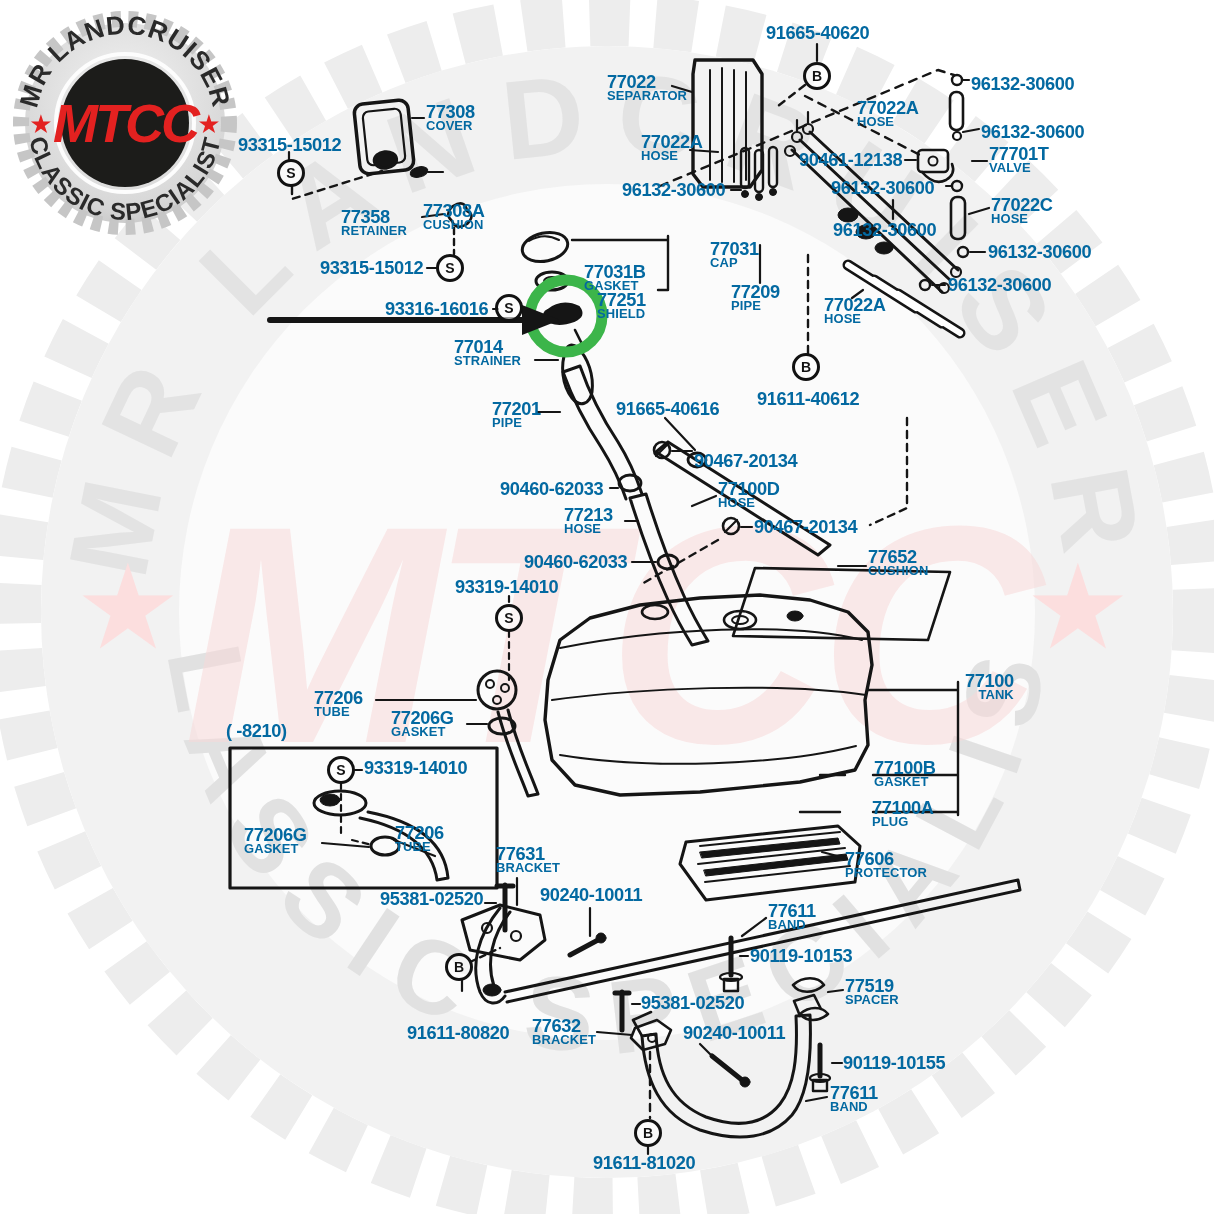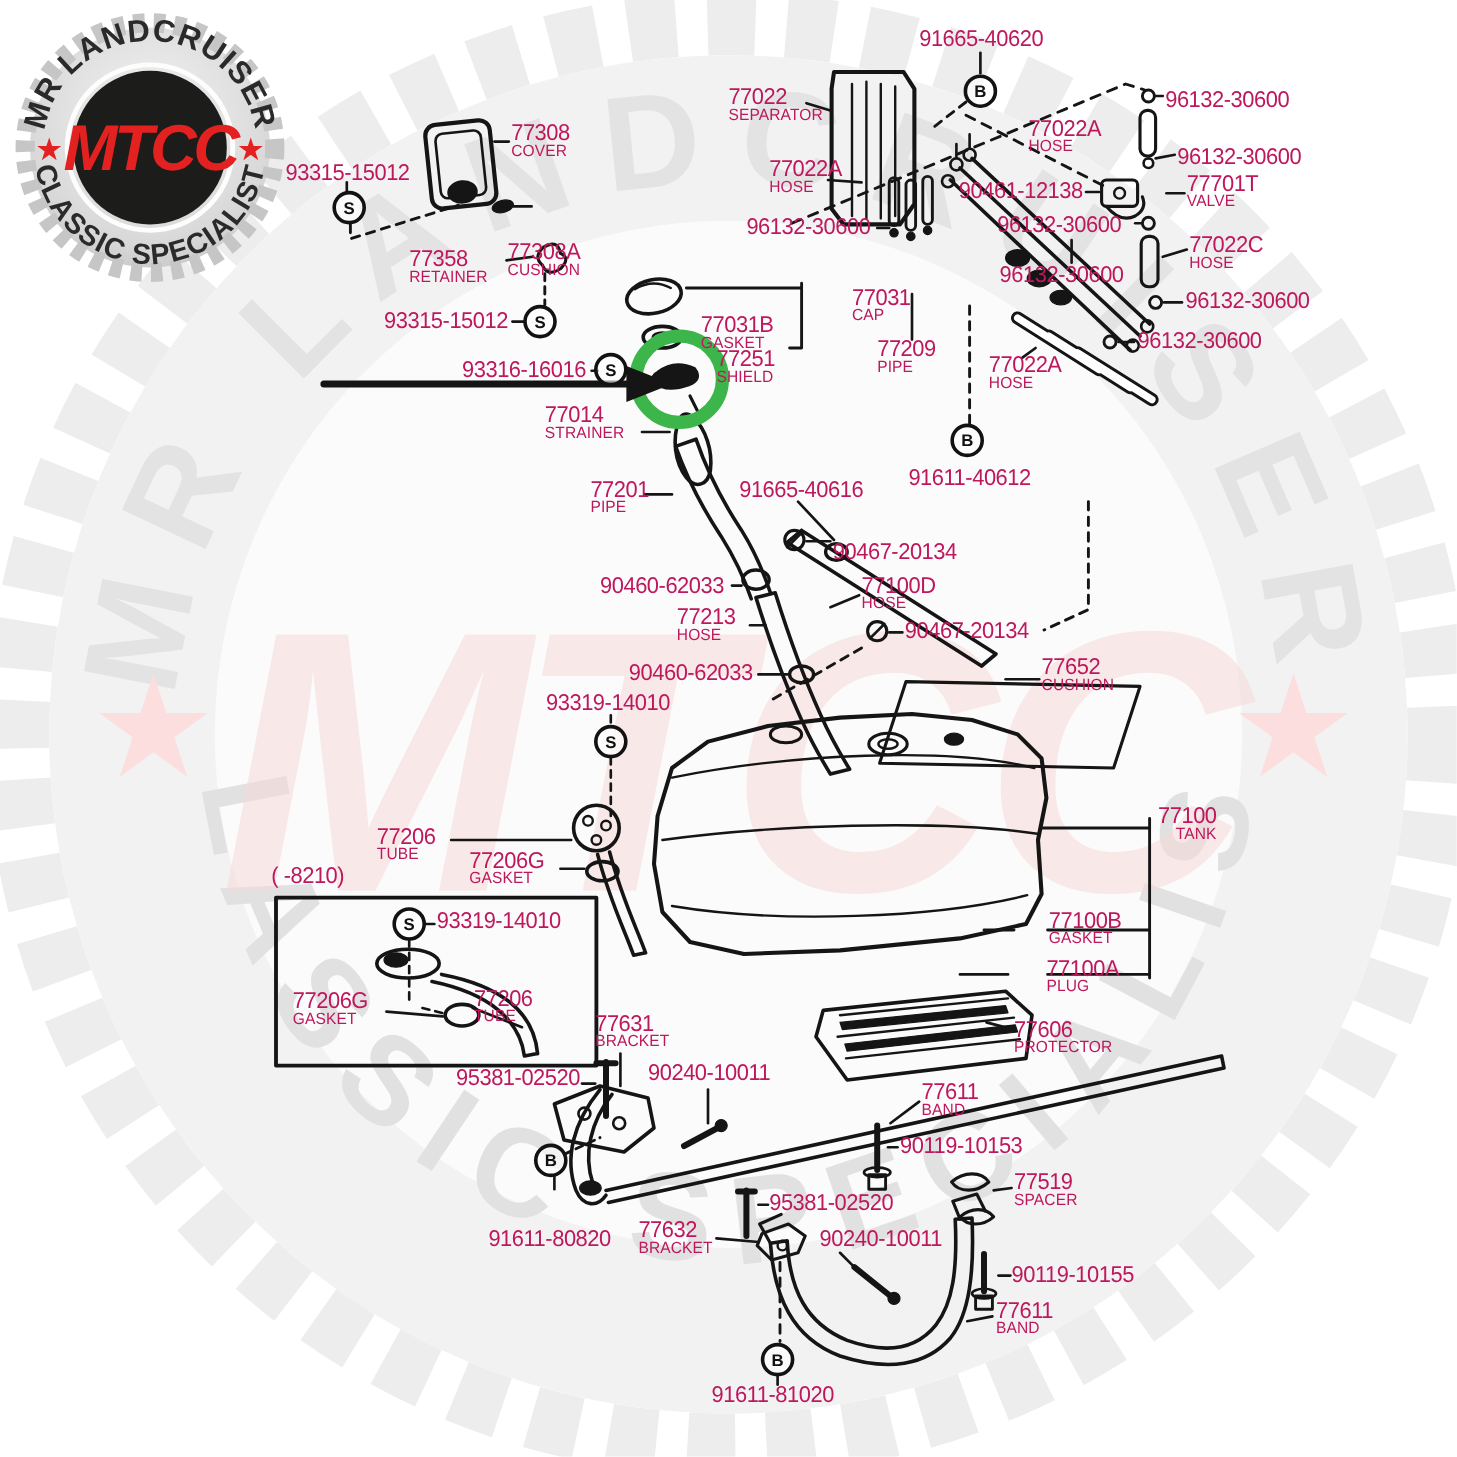--- a/index.html
+++ b/index.html
@@ -5,21 +5,21 @@
   html,body{margin:0;padding:0;background:#fff;}
   #stage{position:relative;width:1214px;height:1214px;overflow:hidden;background:#fff;
          font-family:"Liberation Sans",sans-serif;}
   #stage > *{position:absolute;}
   
   #watermark{left:0;top:0;z-index:0;}
   .wm-star{position:absolute;font-size:118px;color:#fcdede;z-index:0;line-height:1;}
   
   #art{left:0;top:0;z-index:2;}
   
-  .lbl{position:absolute;z-index:3;color:#be185d;font-weight:normal;line-height:.92;
+  .lbl{position:absolute;z-index:3;color:#0369a1;font-weight:bold;line-height:.92;
        white-space:nowrap;letter-spacing:-0.4px;}
   .lbl .num{font-size:19px;display:block;transform:scaleX(.96);transform-origin:left;}
   .lbl .desc{font-size:13.5px;display:block;letter-spacing:.1px;transform:scaleX(.96);transform-origin:left;}
   .fast{position:absolute;z-index:3;width:22px;height:22px;border:3px solid #121212;border-radius:50%;
         font-size:14px;font-weight:bold;color:#121212;display:flex;align-items:center;justify-content:center;
         background:rgba(255,255,255,.6);}
   #featured{z-index:4;font-size:47px;color:#141414;letter-spacing:1px;font-weight:400;}
   #badge{left:8px;top:6px;z-index:5;}
 </style>
 </head>

